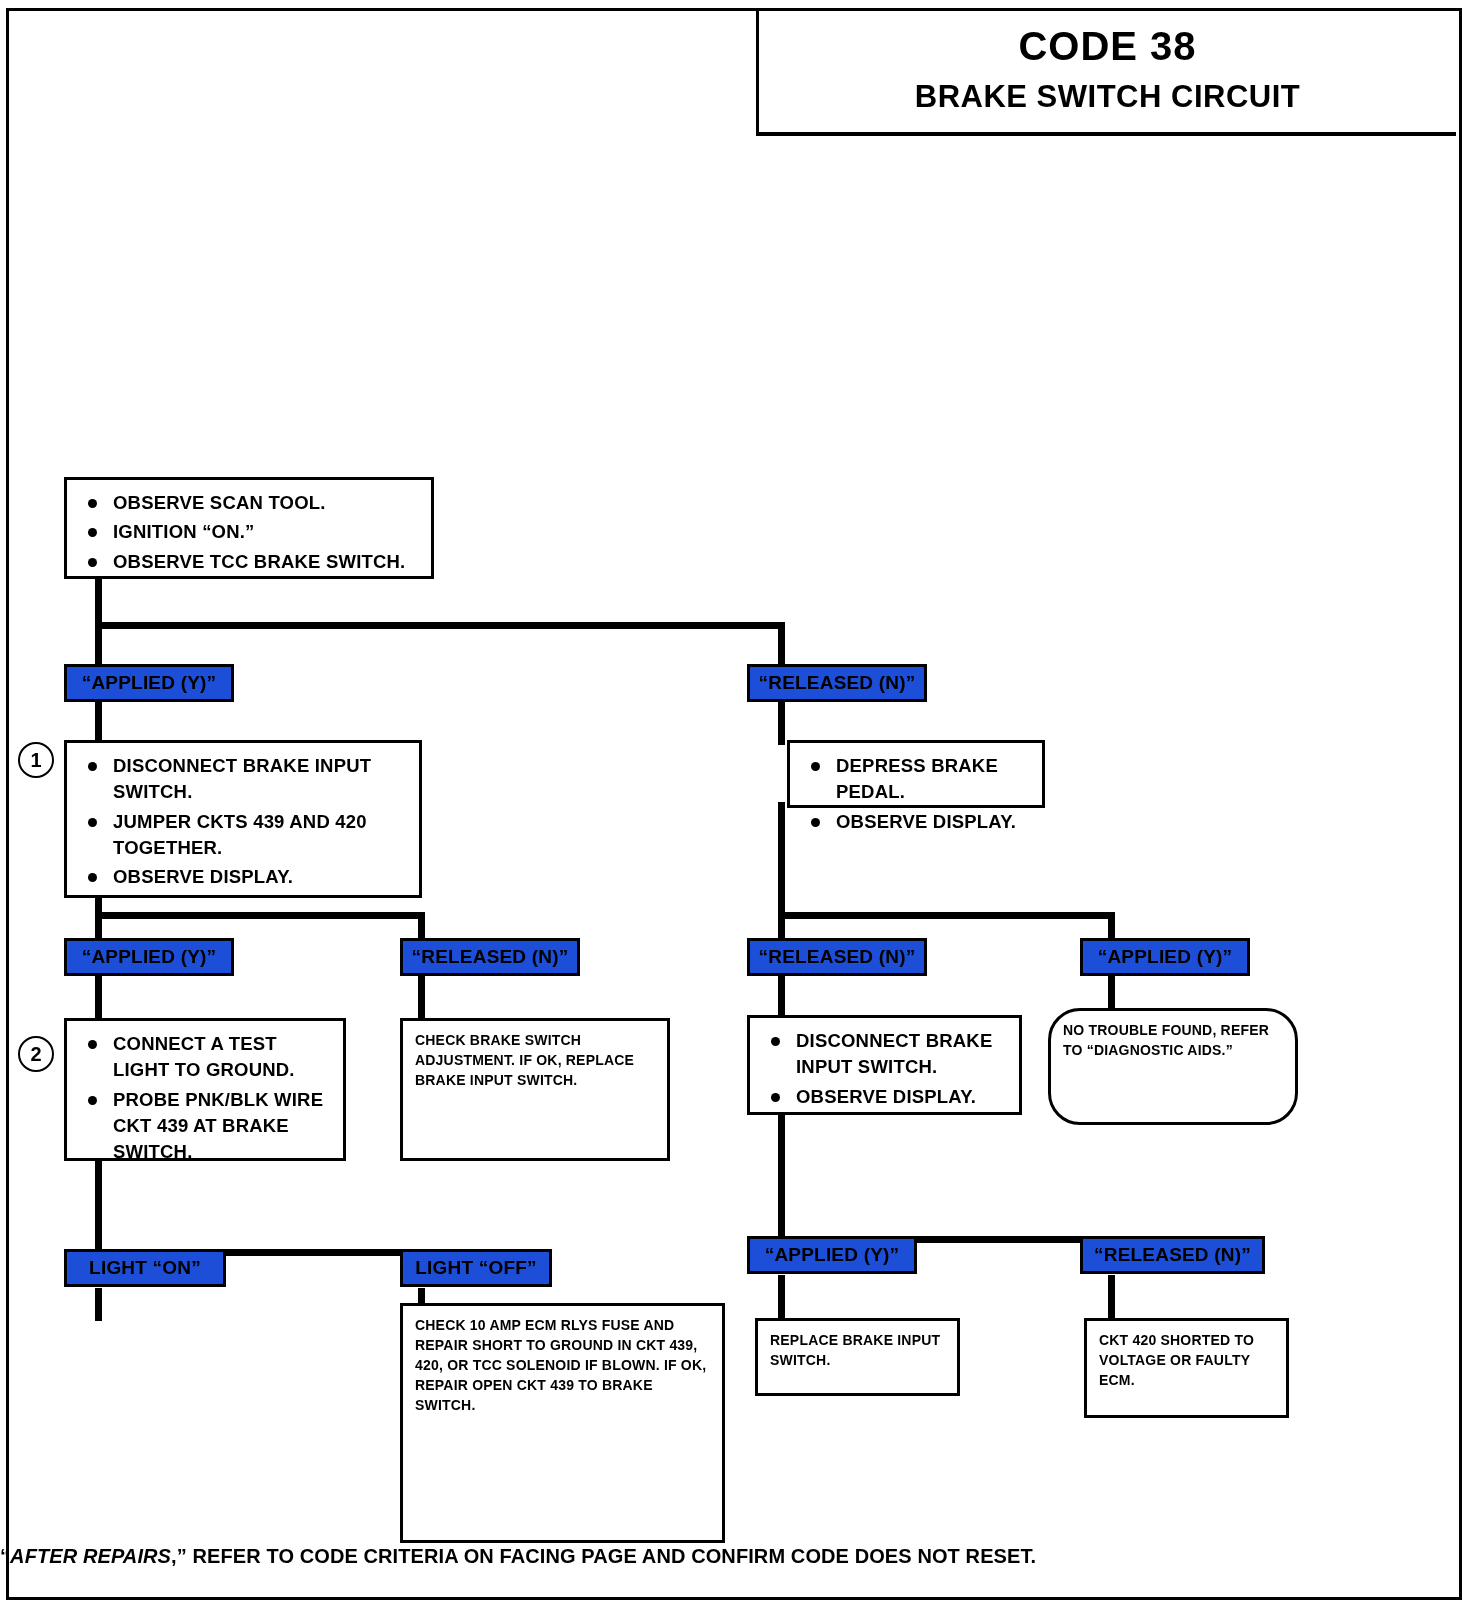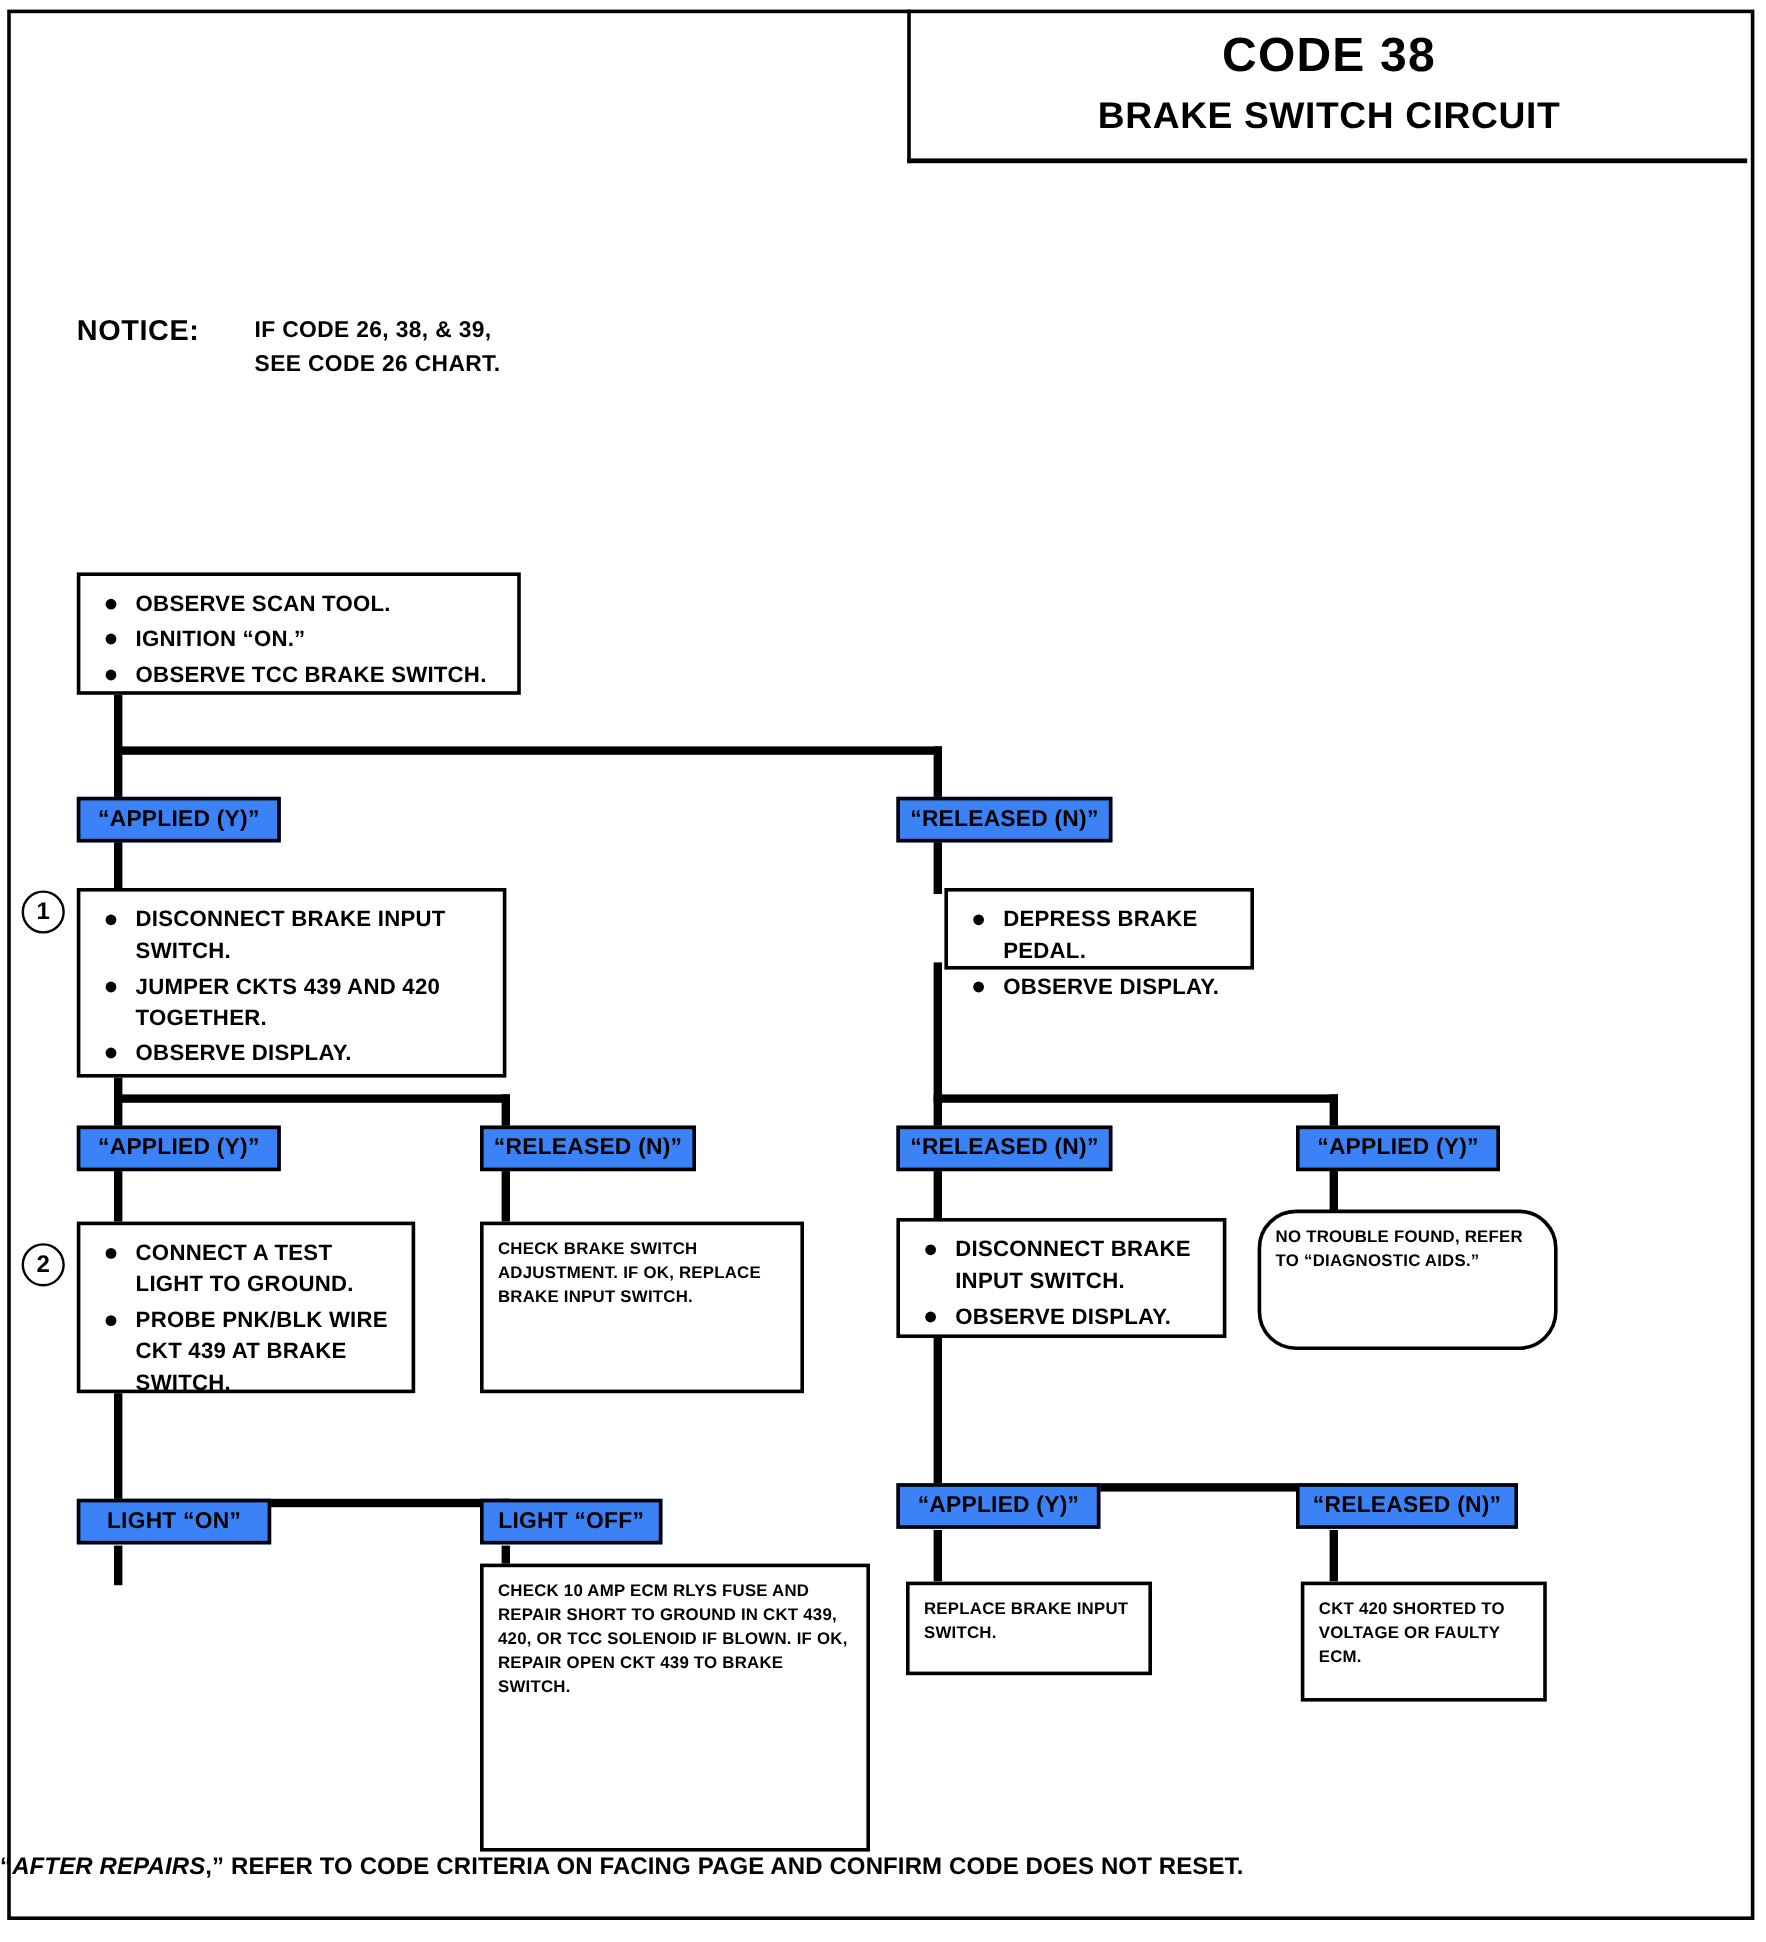--- a/index.html
+++ b/index.html
@@ -23,21 +23,21 @@
   
   .box{position:absolute;border:3px solid #000;box-sizing:border-box;background:#fff;}
   .box-inner{padding:10px 12px 8px 12px;}
   .plain{font-size:14px;font-weight:bold;line-height:1.42;letter-spacing:0.2px;}
 
   ul.bullets{list-style:none;margin:0;padding:0;}
   ul.bullets li{position:relative;padding-left:34px;margin-bottom:3px;font-size:18.5px;font-weight:bold;line-height:1.42;letter-spacing:0.2px;}
   ul.bullets li:before{content:"";position:absolute;left:9px;top:9px;width:9px;height:9px;border-radius:50%;background:#000;}
 
   
-  .chip{position:absolute;border:3px solid #000;box-sizing:border-box;background:#3b82f6;
+  .chip{position:absolute;border:3px solid #000;box-sizing:border-box;background:#1d4ed8;
     display:flex;align-items:center;justify-content:center;font-size:19px;font-weight:bold;letter-spacing:0.2px;}
 
   
   .ln{position:absolute;background:#000;}
 
   
   .stepnum{position:absolute;width:36px;height:36px;border:2.5px solid #000;border-radius:50%;box-sizing:border-box;
     display:flex;align-items:center;justify-content:center;font-size:20px;font-weight:bold;background:#fff;}
 
   
@@ -49,27 +49,20 @@
 
 <div id="page">
 
   <div class="frame"></div>
 
   <div class="title-block">
     <div class="title-main">CODE 38</div>
     <div class="title-sub">BRAKE SWITCH CIRCUIT</div>
   </div>
 
-  <div class="notice">
-    <div class="notice-label">NOTICE:</div>
-    <div class="notice-body">
-      <div>IF CODE 26, 38, &amp; 39,</div>
-      <div>SEE CODE 26 CHART.</div>
-    </div>
-  </div>
 
   <div class="ln" style="left:95px;top:578px;width:7px;height:50px;"></div>
   <div class="ln" style="left:95px;top:622px;width:690px;height:7px;"></div>
   <div class="ln" style="left:95px;top:622px;width:7px;height:45px;"></div>
   <div class="ln" style="left:778px;top:622px;width:7px;height:45px;"></div>
 
   <div class="ln" style="left:95px;top:697px;width:7px;height:48px;"></div>
 
   <div class="ln" style="left:778px;top:697px;width:7px;height:48px;"></div>
 

